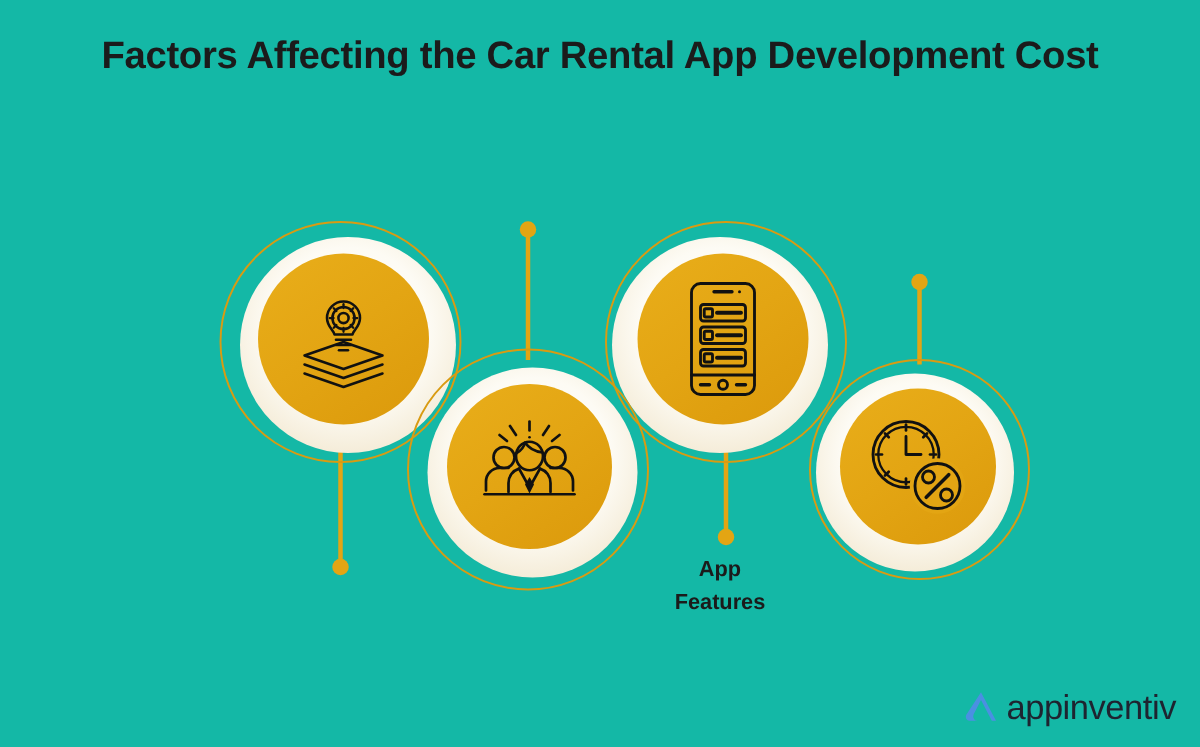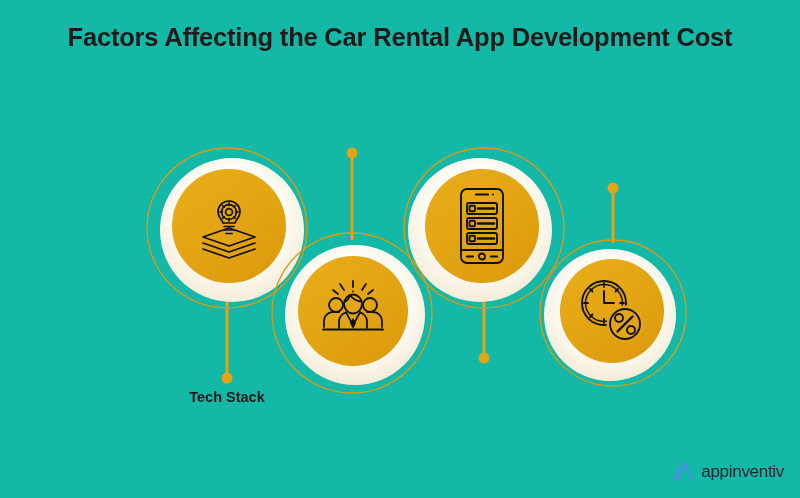--- a/index.html
+++ b/index.html
@@ -63,21 +63,21 @@
   .brand {
     position: absolute;
     right: 16px;
     bottom: 14px;
     display: flex;
     align-items: center;
     gap: 4px;
   }
   .brand-mark { display: block; }
   .brand-text {
-    font-size: 17px;
+    font-size: 23px;
     color: #1e2430;
     font-family: "Liberation Sans", sans-serif;
     letter-spacing: -0.3px;
     line-height: 1;
   }
 </style>
 </head>
 <body>
 
 <div id="stage">
@@ -229,21 +229,22 @@
       <path d="M -8,-20 L -8,-8 L 2,-8"></path>
 
       <circle cx="13" cy="13" r="17" fill="#E3A513" stroke="#E3A513" stroke-width="3"></circle>
       <circle cx="13" cy="13" r="15" stroke="#111111" stroke-width="1.9" fill="none"></circle>
       <line x1="5.5" y1="20.5" x2="20.5" y2="5.5" stroke-width="2.4"></line>
       <circle cx="7" cy="7" r="4"></circle>
       <circle cx="19" cy="19" r="4"></circle>
     </g>
   </svg>
 
-  <div class="label l-tech">Tech Stack</div>
+  <div class="label l-features">App
+Features</div>
 
   <div class="brand">
     <svg class="brand-mark" width="26" height="26" viewBox="0 0 26 26">
       <path d="M13 3.5 L23 22.5 L20.2 22.5 L13 8.6 L8.2 18.0
                C7.2 20.1 8.4 22.5 10.6 22.5 L5.4 22.5
                C3.4 22.5 2.3 20.3 3.2 18.5 Z" fill="#4a90e2"></path>
     </svg>
     <span class="brand-text">appinventiv</span>
   </div>
 

